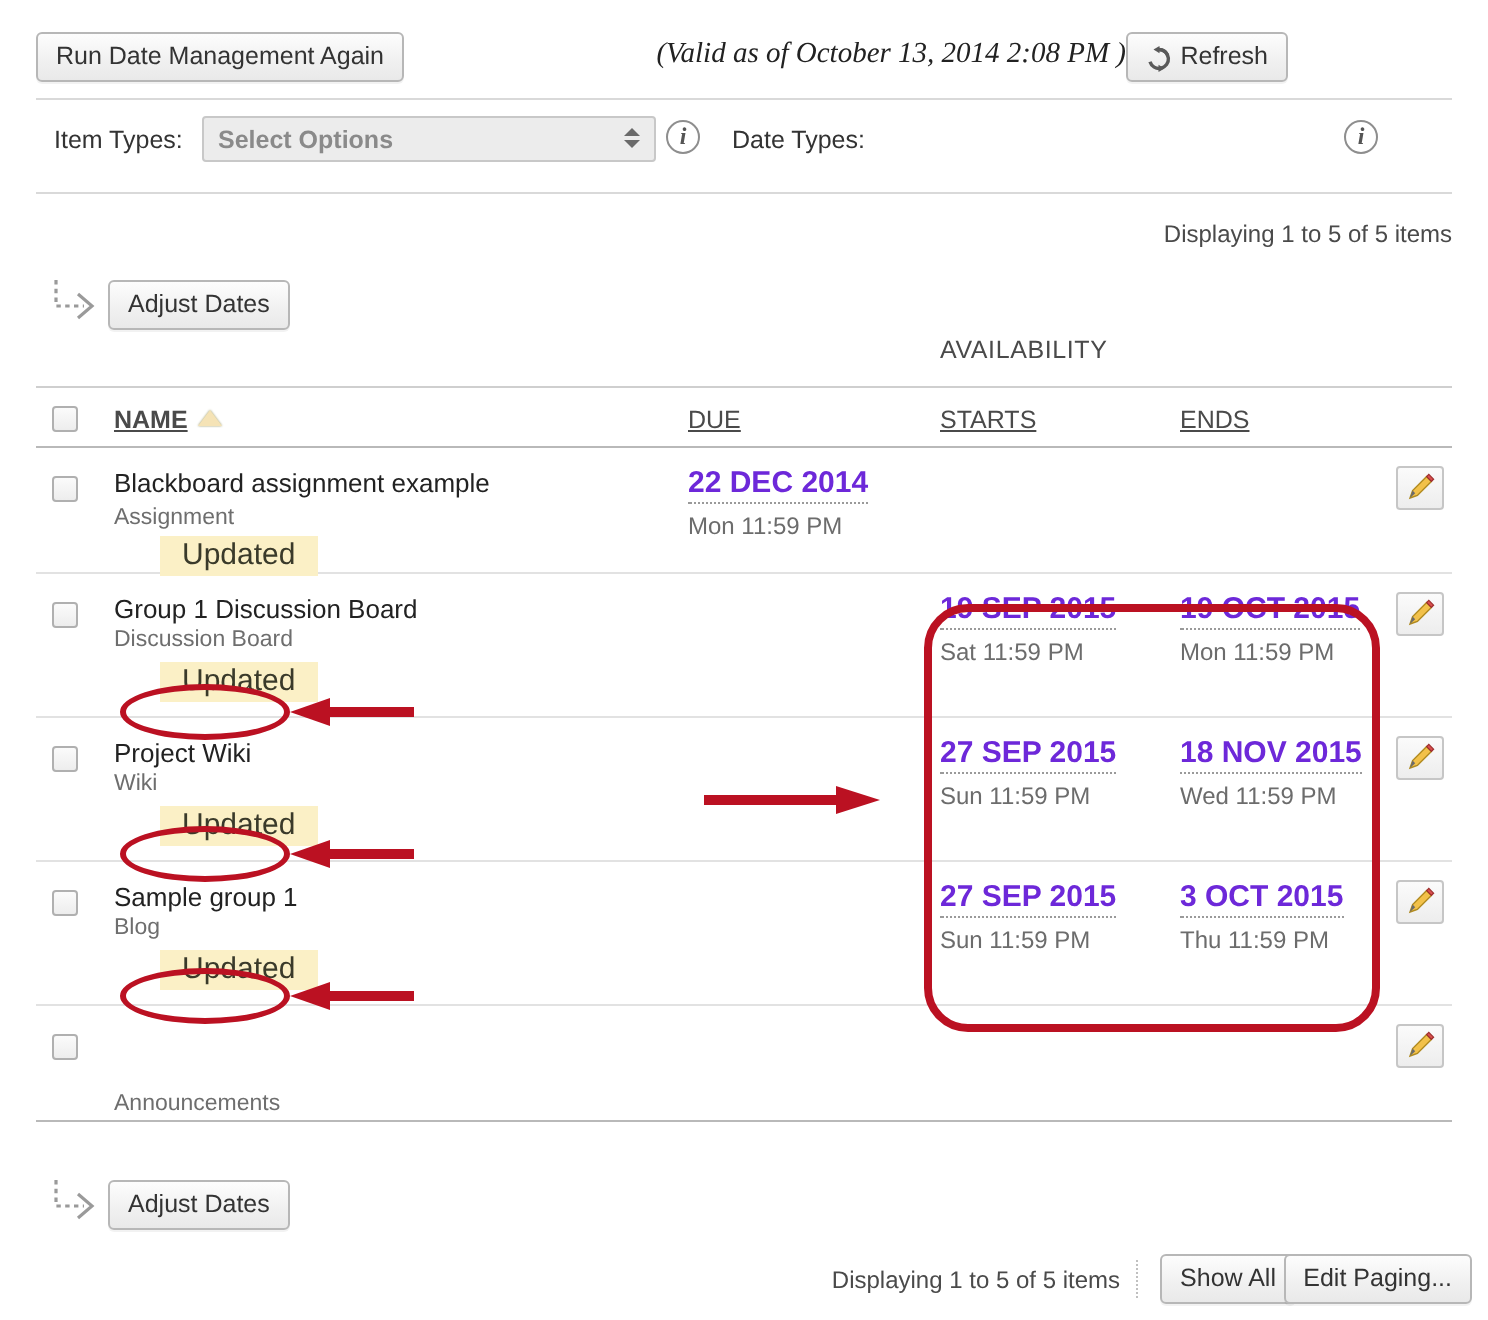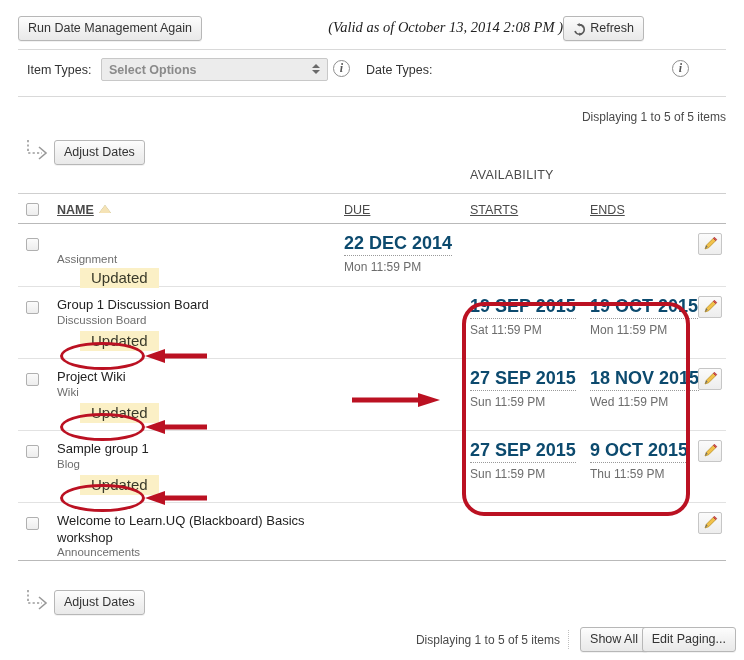--- a/index.html
+++ b/index.html
@@ -158,21 +158,21 @@
   .badge{
     position:absolute;left:62px;
     background:#fbf0c6;color:#3a3a2a;
     font-size:15px;
     padding:3px 11px 4px 11px;
     line-height:13px;
     white-space:nowrap;
   }
   .datecell{position:absolute;top:9px;width:120px;}
   .d-main{
-    font-size:18px;font-weight:bold;color:#0c4a6e;
+    font-size:15px;font-weight:bold;color:#6d28d9;
     border-bottom:1px dotted #9a9a9a;
     display:inline-block;padding-bottom:1px;white-space:nowrap;
   }
   .d-sub{
     display:block;margin-top:4px;
     font-size:12px;color:#6c6c6c;white-space:nowrap;
   }
   .c-due{left:326px;}
   .c-starts{left:452px;}
   .c-ends{left:572px;}
@@ -277,20 +277,21 @@
     <div class="thead">
       <span class="chk th-chk"></span>
       <span class="th" id="th-name"><span>NAME</span><span class="sortcaret"></span></span>
       <span class="th" id="th-due">DUE</span>
       <span class="th" id="th-starts">STARTS</span>
       <span class="th" id="th-ends">ENDS</span>
     </div>
 
     <div class="row" style="height:62px;">
       <span class="chk row-chk"></span>
+      <div class="r-name">Blackboard assignment example</div>
       <div class="r-type" style="top:29px;">Assignment</div>
       <div class="badge" style="top:44px;">Updated</div>
       <div class="datecell c-due">
         <span class="d-main">22 DEC 2014</span>
         <span class="d-sub">Mon 11:59 PM</span>
       </div>
       <button class="editbtn">
         <svg width="16" height="16" viewBox="0 0 16 16">
           <polygon points="3,13 4.3,9.3 11.3,2.3 13.7,4.7 6.7,11.7" fill="#f2c14a" stroke="#b08a20" stroke-width="0.7"></polygon>
           <polygon points="11.3,2.3 12.4,1.2 14.8,3.6 13.7,4.7" fill="#d94f4f" stroke="#9c2c2c" stroke-width="0.6"></polygon>
@@ -346,35 +347,34 @@
     <div class="row" style="height:71px;">
       <span class="chk row-chk"></span>
       <div class="r-name">Sample group 1</div>
       <div class="r-type" style="top:27px;">Blog</div>
       <div class="badge" style="top:44px;">Updated</div>
       <div class="datecell c-starts">
         <span class="d-main">27 SEP 2015</span>
         <span class="d-sub">Sun 11:59 PM</span>
       </div>
       <div class="datecell c-ends">
-        <span class="d-main">9 OCT 2015</span>
+        <span class="d-main">3 OCT 2015</span>
         <span class="d-sub">Thu 11:59 PM</span>
       </div>
       <button class="editbtn">
         <svg width="16" height="16" viewBox="0 0 16 16">
           <polygon points="3,13 4.3,9.3 11.3,2.3 13.7,4.7 6.7,11.7" fill="#f2c14a" stroke="#b08a20" stroke-width="0.7"></polygon>
           <polygon points="11.3,2.3 12.4,1.2 14.8,3.6 13.7,4.7" fill="#d94f4f" stroke="#9c2c2c" stroke-width="0.6"></polygon>
           <polygon points="3,13 4.3,9.3 5.6,10.6" fill="#6b6b6b"></polygon>
         </svg>
       </button>
     </div>
 
     <div class="row" style="height:57px;border-bottom:1px solid #b9b9b9;">
       <span class="chk row-chk"></span>
-      <div class="r-name">Welcome to Learn.UQ (Blackboard) Basics workshop</div>
       <div class="r-type" style="top:43px;">Announcements</div>
       <button class="editbtn">
         <svg width="16" height="16" viewBox="0 0 16 16">
           <polygon points="3,13 4.3,9.3 11.3,2.3 13.7,4.7 6.7,11.7" fill="#f2c14a" stroke="#b08a20" stroke-width="0.7"></polygon>
           <polygon points="11.3,2.3 12.4,1.2 14.8,3.6 13.7,4.7" fill="#d94f4f" stroke="#9c2c2c" stroke-width="0.6"></polygon>
           <polygon points="3,13 4.3,9.3 5.6,10.6" fill="#6b6b6b"></polygon>
         </svg>
       </button>
     </div>
 

